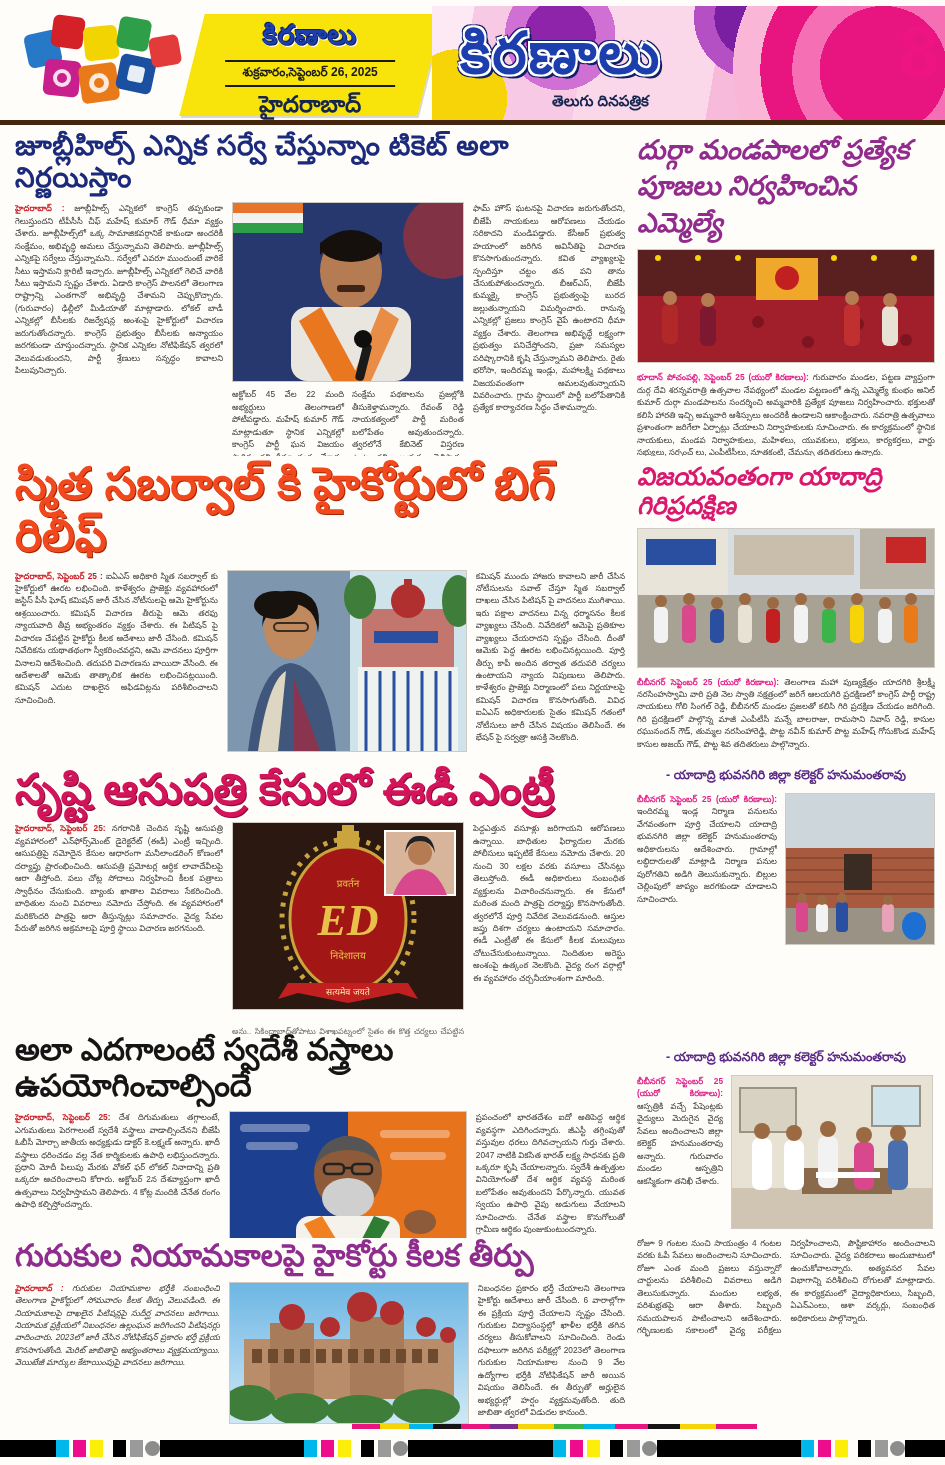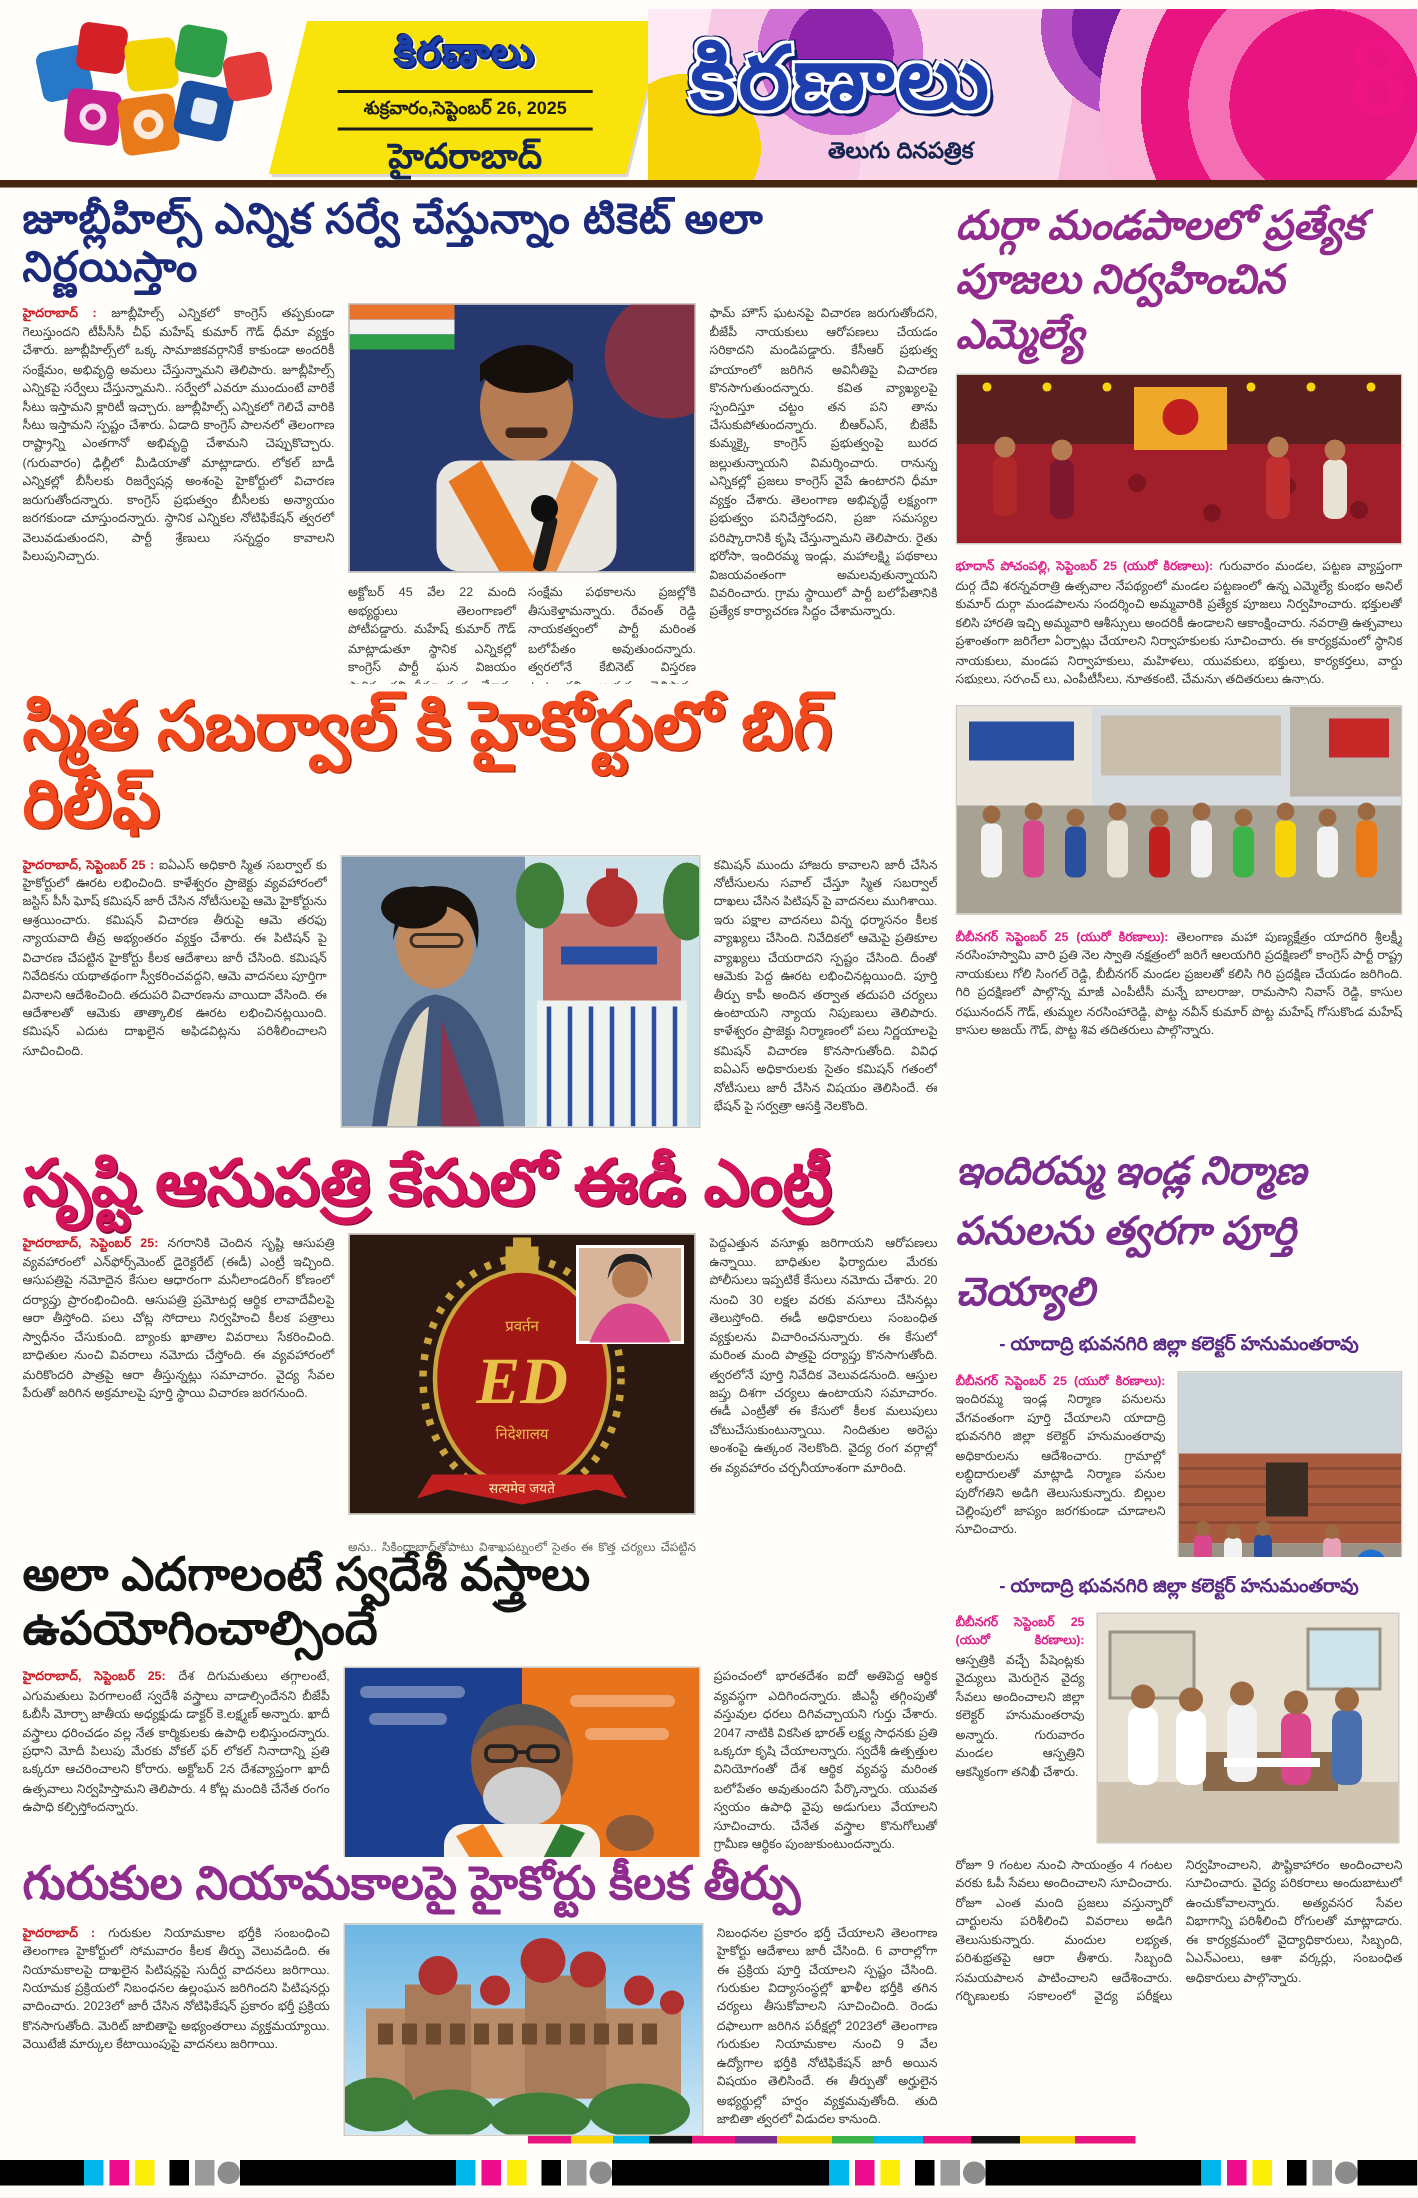--- a/index.html
+++ b/index.html
@@ -233,21 +233,21 @@
           <ellipse cx="190" cy="110" rx="16" ry="12" fill="#8d5a3a"></ellipse>
         </svg>
       </div>
       <div class="body-txt" style="width:150px;height:152px;">ప్రపంచంలో భారతదేశం ఐదో అతిపెద్ద ఆర్థిక వ్యవస్థగా ఎదిగిందన్నారు. జీఎస్టీ తగ్గింపుతో వస్తువుల ధరలు దిగివచ్చాయని గుర్తు చేశారు. 2047 నాటికి వికసిత భారత్ లక్ష్య సాధనకు ప్రతి ఒక్కరూ కృషి చేయాలన్నారు. స్వదేశీ ఉత్పత్తుల వినియోగంతో దేశ ఆర్థిక వ్యవస్థ మరింత బలోపేతం అవుతుందని పేర్కొన్నారు. యువత స్వయం ఉపాధి వైపు అడుగులు వేయాలని సూచించారు. చేనేత వస్త్రాల కొనుగోలుతో గ్రామీణ ఆర్థికం పుంజుకుంటుందన్నారు.</div>
     </div>
   </div>
 
   <div class="art" style="left:15px;top:1238px;width:610px;height:194px;">
     <div class="hl hl-a5">గురుకుల నియామకాలపై హైకోర్టు కీలక తీర్పు</div>
     <div class="cols">
-      <div class="body-txt" style="width:206px;height:140px;">
+      <div class="body-txt" style="width:206px;height:140px;font-style:italic;">
         <span class="dl">హైదరాబాద్ :</span>
         <span>గురుకుల నియామకాల భర్తీకి సంబంధించి తెలంగాణ హైకోర్టులో సోమవారం కీలక తీర్పు వెలువడింది. ఈ నియామకాలపై దాఖలైన పిటిషన్లపై సుదీర్ఘ వాదనలు జరిగాయి. నియామక ప్రక్రియలో నిబంధనల ఉల్లంఘన జరిగిందని పిటిషనర్లు వాదించారు. 2023లో జారీ చేసిన నోటిఫికేషన్ ప్రకారం భర్తీ ప్రక్రియ కొనసాగుతోంది. మెరిట్ జాబితాపై అభ్యంతరాలు వ్యక్తమయ్యాయి. వెయిటేజీ మార్కుల కేటాయింపుపై వాదనలు జరిగాయి.</span>
       </div>
       <div style="width:240px;">
         <svg class="ph" width="238" height="140" viewBox="0 0 238 140" aria-hidden="true">
           <defs>
               <linearGradient id="sky" x1="0" y1="0" x2="0" y2="1">
             <stop offset="0" stop-color="#6db6e4"></stop>
                 <stop offset="1" stop-color="#cfe8f6"></stop>
               </linearGradient>
@@ -324,20 +324,21 @@
           <circle cx="252" cy="50" r="7" fill="#b57b52"></circle>
       </g>
     </svg>
     <div class="body-txt" style="margin-top:8px;height:130px;">
       <span class="dl-m">భూదాన్ పోచంపల్లి, సెప్టెంబర్ 25 (యురో కిరణాలు):</span>
       <span>గురువారం మండల, పట్టణ వ్యాప్తంగా దుర్గ దేవి శరన్నవరాత్రి ఉత్సవాల నేపథ్యంలో మండల పట్టణంలో ఉన్న ఎమ్మెల్యే కుంభం అనిల్ కుమార్ దుర్గా మండపాలను సందర్శించి అమ్మవారికి ప్రత్యేక పూజలు నిర్వహించారు. భక్తులతో కలిసి హారతి ఇచ్చి అమ్మవారి ఆశీస్సులు అందరికీ ఉండాలని ఆకాంక్షించారు. నవరాత్రి ఉత్సవాలు ప్రశాంతంగా జరిగేలా ఏర్పాట్లు చేయాలని నిర్వాహకులకు సూచించారు. ఈ కార్యక్రమంలో స్థానిక నాయకులు, మండప నిర్వాహకులు, మహిళలు, యువకులు, భక్తులు, కార్యకర్తలు, వార్డు సభ్యులు, సర్పంచ్ లు, ఎంపీటీసీలు, నూతకంటి, చేమన్సు తదితరులు ఉన్నారు.</span>
     </div>
   </div>
 
   <div class="art" style="left:637px;top:462px;width:298px;height:296px;">
+    <div class="hl hl-r hl-r2">విజయవంతంగా యాదాద్రి గిరిప్రదక్షిణ</div>
     <svg class="ph" style="margin-top:8px;" width="296" height="138" viewBox="0 0 296 138" aria-hidden="true">
       <rect width="296" height="138" fill="#d8dde2"></rect>
       <rect x="0" y="0" width="90" height="70" fill="#e8e4da"></rect>
       <rect x="8" y="10" width="70" height="26" fill="#2b4fa0"></rect>
       <rect x="96" y="6" width="120" height="40" fill="#c8beab"></rect>
       <rect x="222" y="0" width="74" height="60" fill="#b9b3a8"></rect>
       <rect y="66" width="296" height="72" fill="#a8a295"></rect>
       <g>
         <rect x="16" y="78" width="14" height="36" rx="5" fill="#f2f2f2"></rect>
           <circle cx="23" cy="72" r="6" fill="#9c6a42"></circle>
@@ -362,21 +363,20 @@
       </g>
       <rect x="248" y="8" width="40" height="26" fill="#c62828"></rect>
     </svg>
     <div class="body-txt" style="margin-top:8px;height:104px;">
       <span class="dl-m">బీబీనగర్ సెప్టెంబర్ 25 (యురో కిరణాలు):</span>
       <span>తెలంగాణ మహా పుణ్యక్షేత్రం యాదగిరి శ్రీలక్ష్మీ నరసింహస్వామి వారి ప్రతి నెల స్వాతి నక్షత్రంలో జరిగే ఆలయగిరి ప్రదక్షిణలో కాంగ్రెస్ పార్టీ రాష్ట్ర నాయకులు గోలి సింగల్ రెడ్డి, బీబీనగర్ మండల ప్రజలతో కలిసి గిరి ప్రదక్షిణ చేయడం జరిగింది. గిరి ప్రదక్షిణలో పాల్గొన్న మాజీ ఎంపీటీసీ మన్నే బాలరాజు, రామసాని నివాస్ రెడ్డి, కాసుల రఘునందన్ గౌడ్, తుమ్మల నరసింహారెడ్డి, పొట్ట నవీన్ కుమార్ పొట్ట మహేష్ గోసుకొండ మహేష్ కాసుల అజయ్ గౌడ్, పొట్ట శివ తదితరులు పాల్గొన్నారు.</span>
     </div>
   </div>
 
   <div class="art" style="left:637px;top:760px;width:298px;height:278px;">
-    <div class="hl hl-r hl-r3">ఇందిరమ్మ ఇండ్ల నిర్మాణ పనులను త్వరగా పూర్తి చెయ్యాలి</div>
     <div class="byline">- యాదాద్రి భువనగిరి జిల్లా కలెక్టర్ హనుమంతరావు</div>
     <div style="display:flex;gap:8px;margin-top:8px;">
       <div class="body-txt" style="width:140px;height:150px;">
         <span class="dl-m">బీబీనగర్ సెప్టెంబర్ 25 (యురో కిరణాలు):</span>
         <span>ఇందిరమ్మ ఇండ్ల నిర్మాణ పనులను వేగవంతంగా పూర్తి చేయాలని యాదాద్రి భువనగిరి జిల్లా కలెక్టర్ హనుమంతరావు అధికారులను ఆదేశించారు. గ్రామాల్లో లబ్ధిదారులతో మాట్లాడి నిర్మాణ పనుల పురోగతిని అడిగి తెలుసుకున్నారు. బిల్లుల చెల్లింపులో జాప్యం జరగకుండా చూడాలని సూచించారు.</span>
       </div>
       <svg class="ph" width="148" height="150" viewBox="0 0 148 150" aria-hidden="true">
         <rect width="148" height="150" fill="#cdd6da"></rect>
         <rect y="54" width="148" height="60" fill="#a85a3e"></rect>
         <g stroke="#8a4a33" stroke-width="2">

